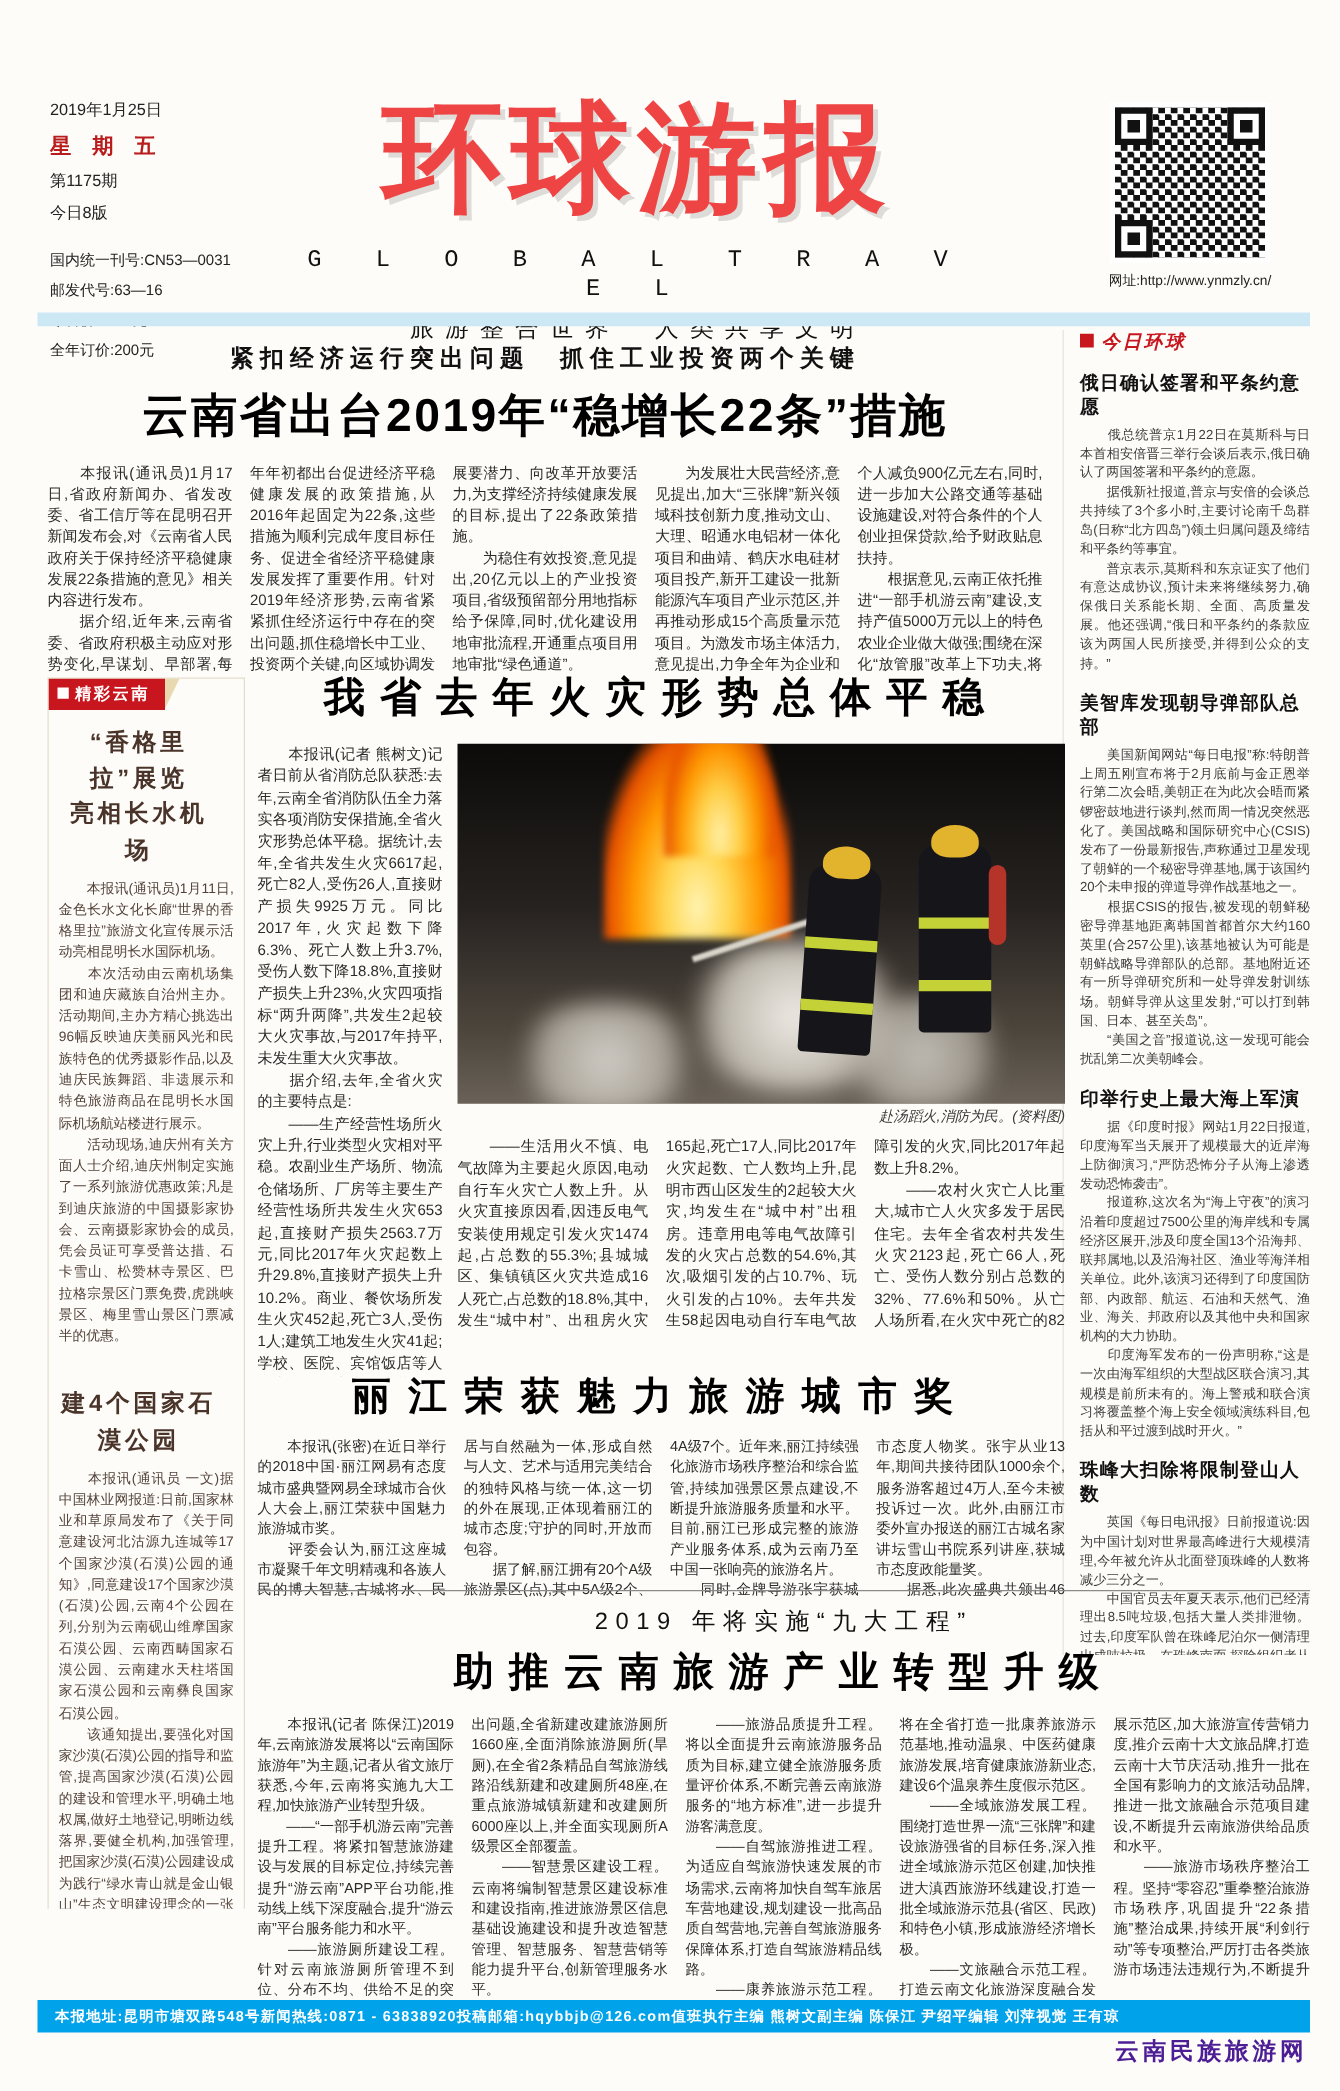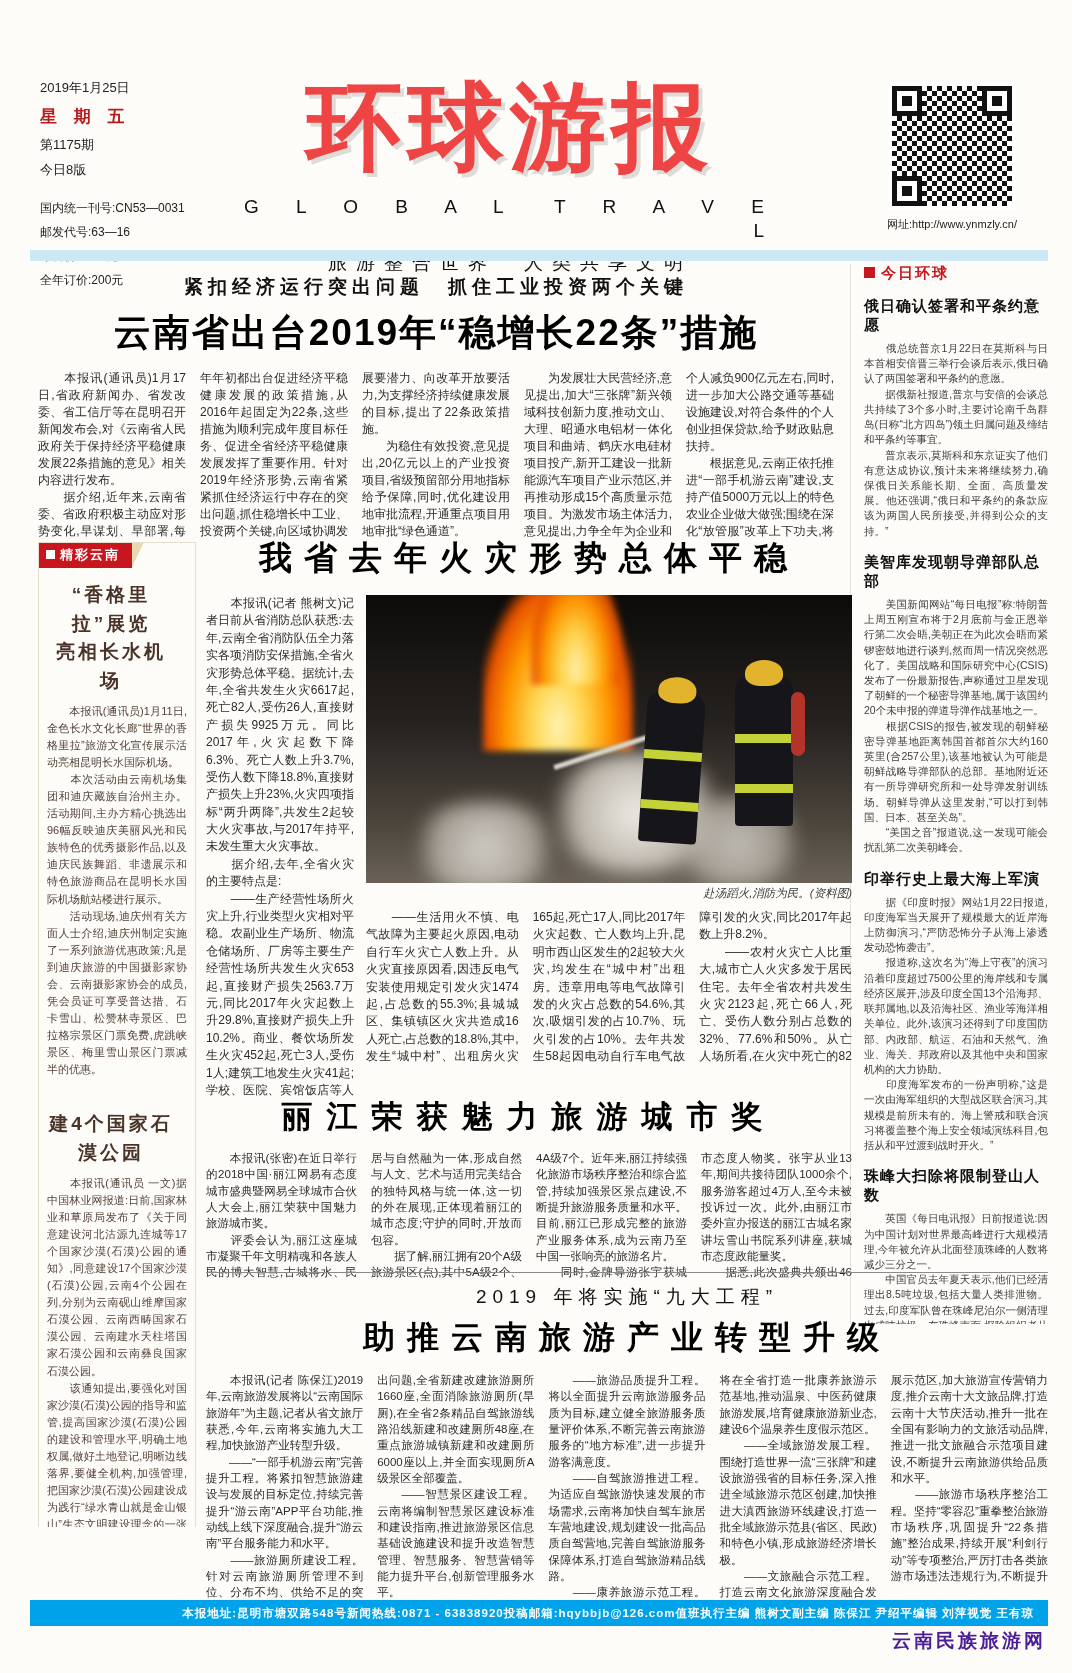--- a/index.html
+++ b/index.html
@@ -6,21 +6,21 @@
   body{font-family:"Liberation Sans","DejaVu Sans",sans-serif;color:#2b2b2b;}
   .page{position:relative;width:1072px;height:1673px;margin:0 auto;background:#fdfcf8;overflow:hidden;}
 
   
   .hdr-left{position:absolute;left:40px;top:76px;width:210px;font-size:13px;line-height:1.9;color:#222;}
   .hdr-left .weekday{color:#b91c1c;font-weight:bold;font-size:17px;letter-spacing:6px;}
   .hdr-left .pub{font-size:12px;line-height:2.0;margin-top:14px;}
   .masthead{position:absolute;left:240px;top:62px;width:540px;text-align:center;}
   .masthead .cn{font-size:96px;font-weight:900;color:#ef4444;letter-spacing:6px;line-height:1.35;
                 text-shadow:4px 4px 0 rgba(160,160,160,.35);white-space:nowrap;}
-  .masthead .en{font-family:Liberation Sans, sans-serif;font-size:19px;letter-spacing:16px;color:#111;margin-top:2px;text-align:right;}
+  .masthead .en{font-family:Liberation Mono, monospace;font-size:19px;letter-spacing:16px;color:#111;margin-top:2px;}
   .masthead .slogan{font-size:19px;letter-spacing:9px;color:#111;margin-top:8px;}
   .hdr-right{position:absolute;left:862px;top:82px;width:180px;text-align:center;}
   .qr{position:relative;width:120px;height:120px;margin:0 auto;background:#fff;padding:4px;}
   .qr .mods{position:absolute;inset:4px;background:conic-gradient(#111 25%,#fff 0 50%,#111 0 75%,#fff 0) 0 0/10px 10px;}
   .fp{position:absolute;width:30px;height:30px;background:#111;}
   .fp::before{content:"";position:absolute;inset:5px;background:#fff;}
   .fp::after{content:"";position:absolute;inset:10px;background:#111;}
   .fp.tl{left:4px;top:4px}.fp.tr{right:4px;top:4px}.fp.bl{left:4px;bottom:4px}
   .site{font-size:11px;color:#222;margin-top:7px;white-space:nowrap;}
 
@@ -29,21 +29,21 @@
   
   .top-art{position:absolute;left:38px;top:274px;width:796px;}
   .top-art .kicker{text-align:center;font-weight:bold;font-size:19px;letter-spacing:5px;color:#111;}
   .top-art .headline{text-align:center;font-weight:900;font-size:37px;letter-spacing:2px;color:#000;margin-top:8px;white-space:nowrap;}
   .cols{column-gap:14px;text-align:justify;white-space:pre-line;overflow:hidden;}
   .top-art .body{column-count:5;height:176px;font-size:12px;line-height:1.42;margin-top:12px;}
 
   
   .world{position:absolute;left:850px;top:264px;width:198px;height:1060px;overflow:hidden;
          border-left:1px solid #e4e2dd;padding-left:13px;box-sizing:border-box;}
-  .sec-label{color:#c8161e;font-weight:bold;font-size:15px;letter-spacing:2px;}
+  .sec-label{color:#c8161e;font-weight:bold;font-size:15px;letter-spacing:2px;font-style:italic;}
   .sec-label .sq{display:inline-block;width:11px;height:11px;background:#c8161e;margin-right:6px;}
   .world h4{font-size:15px;color:#111;margin:14px 0 6px 0;letter-spacing:1px;}
   .world .wbody{font-size:10.5px;line-height:1.45;color:#3c3c3c;text-align:justify;white-space:pre-line;}
 
   
   .sidebar{position:absolute;left:38px;top:542px;width:158px;height:985px;overflow:hidden;
            border:1px solid #e6ddcb;border-bottom:none;box-sizing:border-box;padding:0 8px;}
   .tab{position:relative;left:-9px;top:-1px;display:inline-block;background:#c8161e;color:#fff;font-weight:bold;
        font-size:13px;letter-spacing:2px;padding:4px 12px 4px 8px;}
   .tab .sq{display:inline-block;width:9px;height:9px;background:#fff;margin-right:5px;}
@@ -87,21 +87,21 @@
   .sep{position:absolute;left:206px;top:1272px;width:842px;border-top:1px solid #8a8a8a;}
 
   
   .bottom-art{position:absolute;left:206px;top:1284px;width:842px;}
   .bottom-art .kicker{text-align:center;font-size:19px;letter-spacing:6px;color:#111;}
   .bottom-art .headline{text-align:center;font-weight:900;font-size:32px;letter-spacing:12px;color:#000;margin-top:6px;white-space:nowrap;}
   .bottom-art .body{column-count:5;height:232px;font-size:11.5px;line-height:1.42;margin-top:12px;}
 
   
   .footer{position:absolute;left:30px;top:1600px;width:1018px;height:26px;background:#00a2e9;
-          display:flex;align-items:center;justify-content:flex-end;padding:0 14px;box-sizing:border-box;
+          display:flex;align-items:center;justify-content:flex-start;padding:0 14px;box-sizing:border-box;
           color:#fff;font-weight:bold;font-size:11.5px;letter-spacing:1px;white-space:nowrap;}
   .wm{position:absolute;right:26px;top:1628px;text-align:center;color:#4c1d95;font-weight:bold;}
   .wm .l1{font-size:19px;letter-spacing:3px;}
   .wm .l2{font-size:15px;margin-top:28px;}
 </style>
 </head>
 <body>
 
 <div class="page">
 

